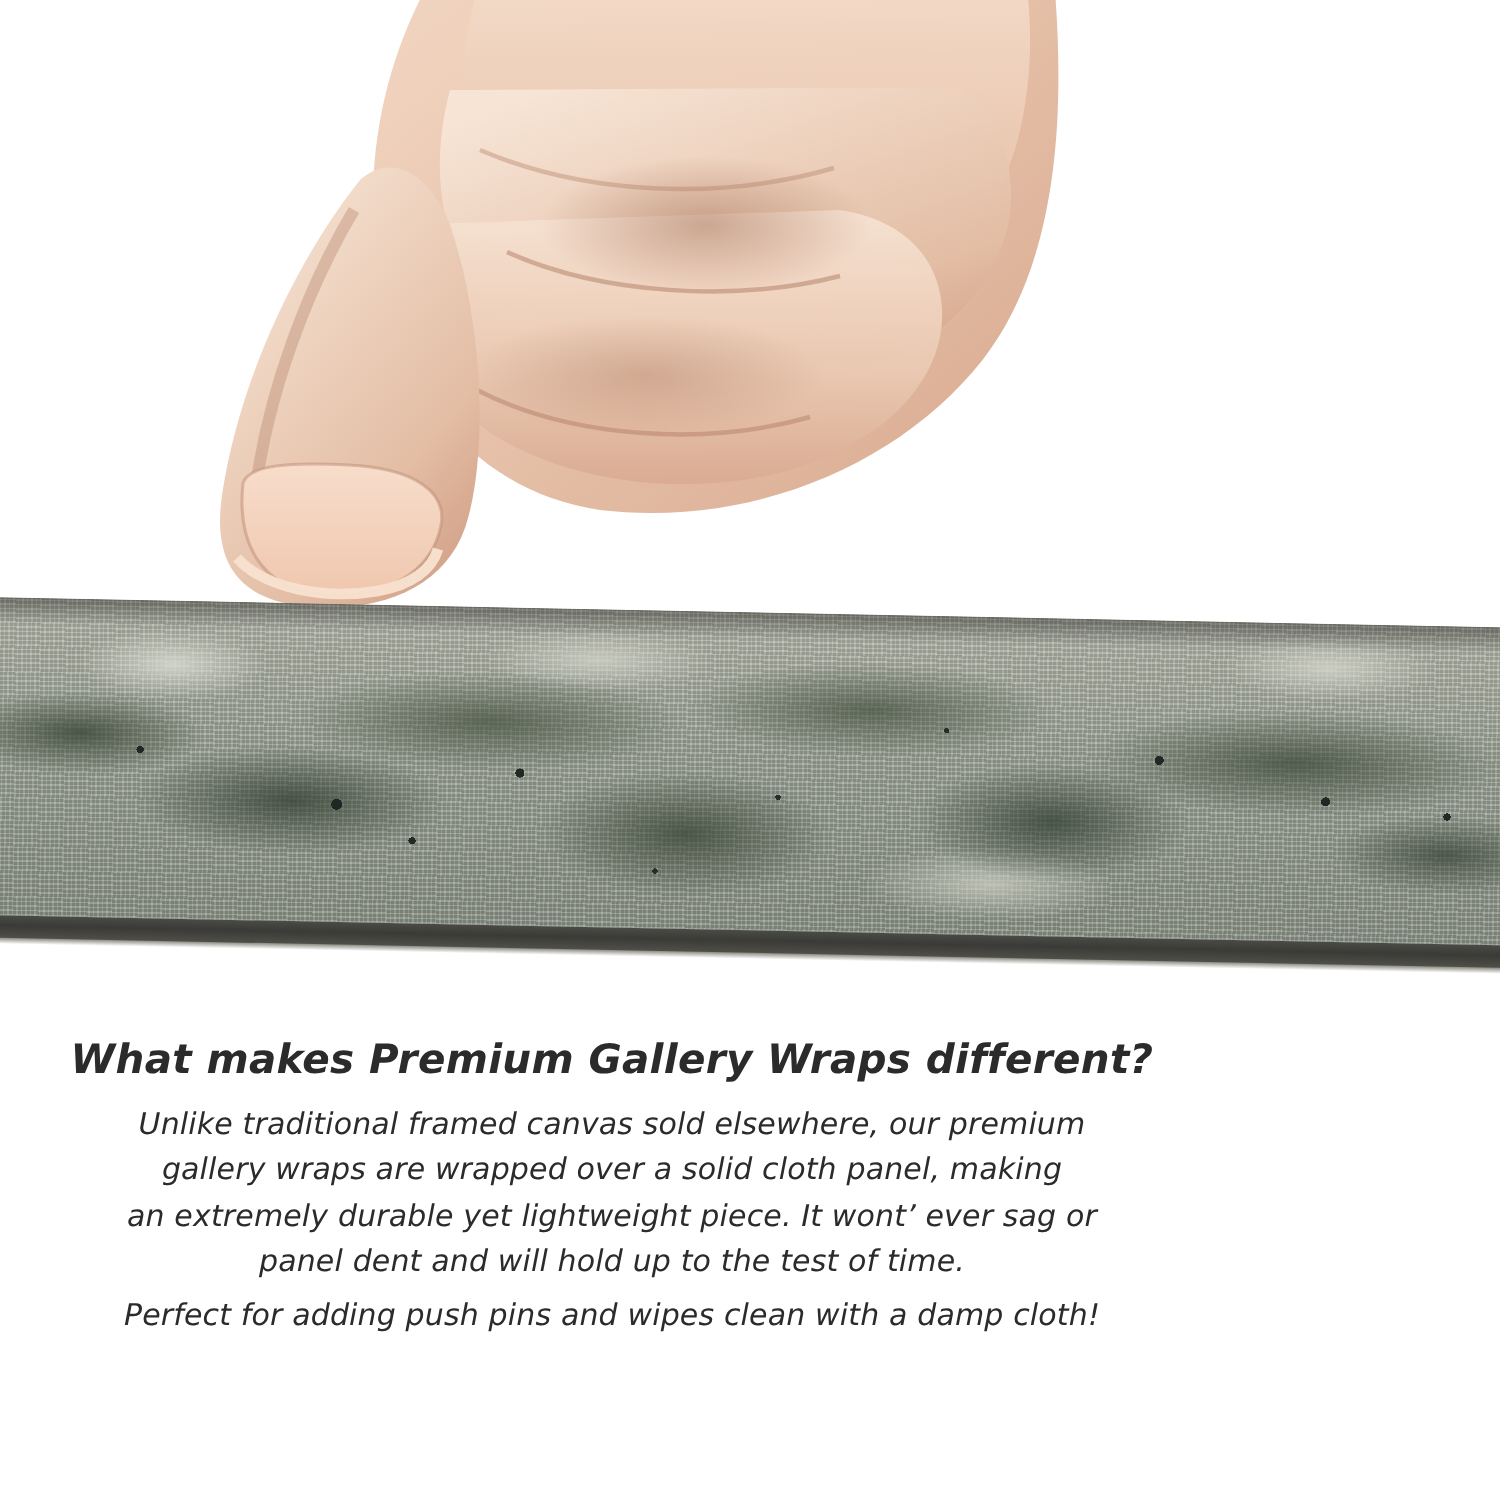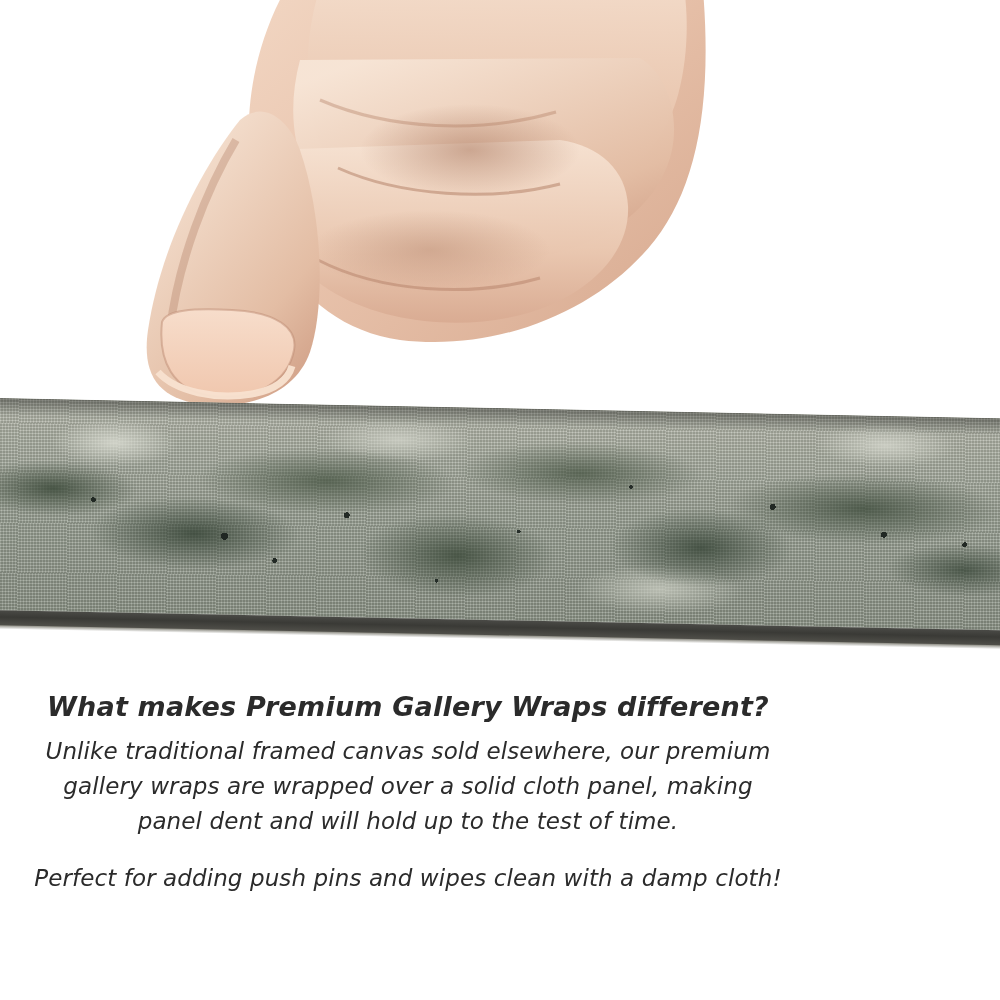--- a/index.html
+++ b/index.html
@@ -127,28 +127,28 @@
     font-style: italic;
   }
   .caption .headline {
     font-size: 27px;
     font-weight: 700;
     letter-spacing: .2px;
     margin: 0 0 10px 0;
     line-height: 1.25;
   }
   .caption .body-line {
-    font-size: 23px;
+    font-size: 20px;
     font-weight: 400;
     line-height: 1.52;
     margin: 0;
     letter-spacing: .1px;
   }
   .caption .body-line.last {
-    margin-top: 22px;
+    margin-top: 6px;
   }
 </style>
 </head>
 <body>
 
 <div id="page">
 
   <div class="photo-area">
 
     <div class="hand-wrap">
@@ -216,17 +216,18 @@
       <div class="canvas-edge"></div>
       <div class="canvas-edge-hi"></div>
     </div>
 
   </div>
 
   <div class="caption">
     <p class="headline">What makes Premium Gallery Wraps different?</p>
     <p class="body-line">Unlike traditional framed canvas sold elsewhere, our premium</p>
     <p class="body-line">gallery wraps are wrapped over a solid cloth panel, making</p>
+    <p class="body-line">an extremely durable yet lightweight piece. It wont’ ever sag or</p>
     <p class="body-line">panel dent and will hold up to the test of time.</p>
     <p class="body-line last">Perfect for adding push pins and wipes clean with a damp cloth!</p>
   </div>
 
 </div>
 
 </body></html>

